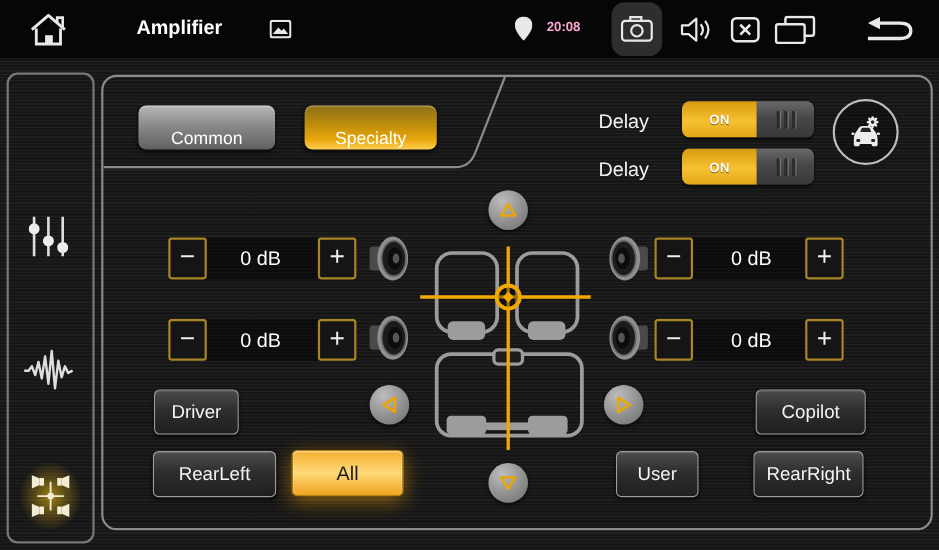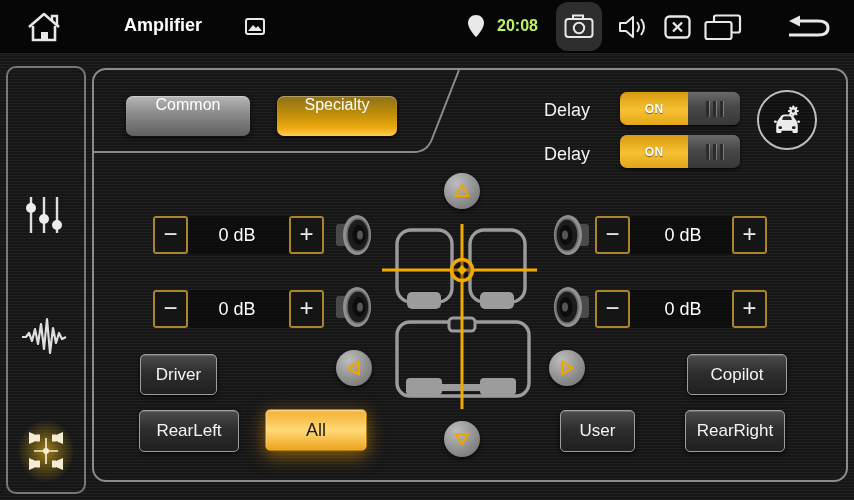--- a/index.html
+++ b/index.html
@@ -4,32 +4,32 @@
 <style>
   html,body{margin:0;padding:0;background:#000;}
   #screen{position:relative;width:854px;height:500px;overflow:hidden;
     font-family:"Liberation Sans","DejaVu Sans",sans-serif;color:#eee;
     background:#1b1b1b;
     background-image:repeating-linear-gradient(0deg,rgba(255,255,255,.025) 0 1px,rgba(0,0,0,.18) 1px 3px);}
   .abs{position:absolute;}
   
   #topbar{left:0;top:0;width:854px;height:53px;background:#060606;border-bottom:1px solid #222;}
   #title{left:124px;top:15px;font-size:18px;font-weight:bold;color:#fff;}
-  #time{left:497px;top:17px;font-size:16px;font-weight:bold;color:#bef264;}
+  #time{left:497px;top:17px;font-size:12px;font-weight:bold;color:#f9a8d4;}
   #cam-pill{left:556px;top:2px;width:46px;height:49px;border-radius:12px;background:#2e2e2e;
     display:flex;align-items:center;justify-content:center;}
   
   #sidebar{left:6px;top:66px;width:76px;height:424px;border:2px solid #787878;border-radius:10px;}
   .side-icon{display:flex;align-items:center;justify-content:center;}
   #balance-glow{left:10px;top:352px;width:56px;height:62px;border-radius:50%;
     background:radial-gradient(ellipse at center,rgba(238,190,20,.6) 0%,rgba(238,190,20,.22) 45%,rgba(238,190,20,0) 72%);
     display:flex;align-items:center;justify-content:center;}
   
   #panel{left:92px;top:68px;width:752px;height:410px;border:2px solid #8b8b8b;border-radius:14px;}
-  .tabbtn{height:40px;border-radius:7px;display:flex;align-items:flex-start;justify-content:center;
+  .tabbtn{height:40px;border-radius:7px;display:flex;align-items:flex-end;justify-content:center;
     font-size:16px;color:#fff;box-shadow:0 2px 4px rgba(0,0,0,.7), inset 0 1px 1px rgba(255,255,255,.35);cursor:pointer;}
   #tab-common{left:32px;top:26px;width:124px;background:linear-gradient(180deg,#b7b7b7,#8a8a8a 45%,#606060);}
   #tab-specialty{left:183px;top:26px;width:120px;
     background:linear-gradient(180deg,#8d701c 0%,#ba8a0a 40%,#eaa80e 78%,#ffce52 100%);}
   .tgl-label{font-size:18px;color:#f2f2f2;margin-left:20px;}
   .toggle{width:120px;height:33px;border-radius:7px;overflow:hidden;display:flex;
     box-shadow:0 2px 3px rgba(0,0,0,.65), inset 0 1px 1px rgba(255,255,255,.25);cursor:pointer;}
   .tgl-on{width:57%;display:flex;align-items:center;justify-content:center;font-size:12px;font-weight:bold;
     letter-spacing:.5px;color:#fff;text-shadow:0 1px 1px rgba(0,0,0,.5);
     background:linear-gradient(180deg,#d79b10,#f6c132 55%,#e2a518);}
@@ -272,20 +272,20 @@
     </svg>
     <svg class="abs" style="left:458px;top:214px;transform:scaleX(-1)" width="38" height="46" viewBox="0 0 38 46">
       <rect x="1" y="12" width="12" height="22" rx="3" fill="#4a4a4a"></rect>
       <ellipse cx="22" cy="23" rx="14" ry="20" fill="#8f8f8f"></ellipse>
       <ellipse cx="23" cy="23" rx="11" ry="16" fill="#1c1c1c" stroke="#666" stroke-width="1.5"></ellipse>
       <ellipse cx="24" cy="23" rx="6.5" ry="10" fill="#0c0c0c"></ellipse>
       <ellipse cx="25" cy="23" rx="3" ry="4.5" fill="#555"></ellipse>
     </svg>
 
     <div class="abs zone" style="left:46px;top:284px;width:77px;height:41px">Driver</div>
-    <div class="abs zone" style="left:45px;top:340px;width:100px">RearLeft</div>
+    <div class="abs zone" style="left:45px;top:340px;width:112px">RearLeft</div>
     <div id="btn-all" class="abs zone" style="left:171px;top:339px;width:102px">All</div>
     <div class="abs zone" style="left:466px;top:340px;width:75px">User</div>
     <div class="abs zone" style="left:593px;top:284px;width:100px;height:41px">Copilot</div>
     <div class="abs zone" style="left:591px;top:340px;width:100px">RearRight</div>
   </div>
 
 </div>
 
 </body></html>

